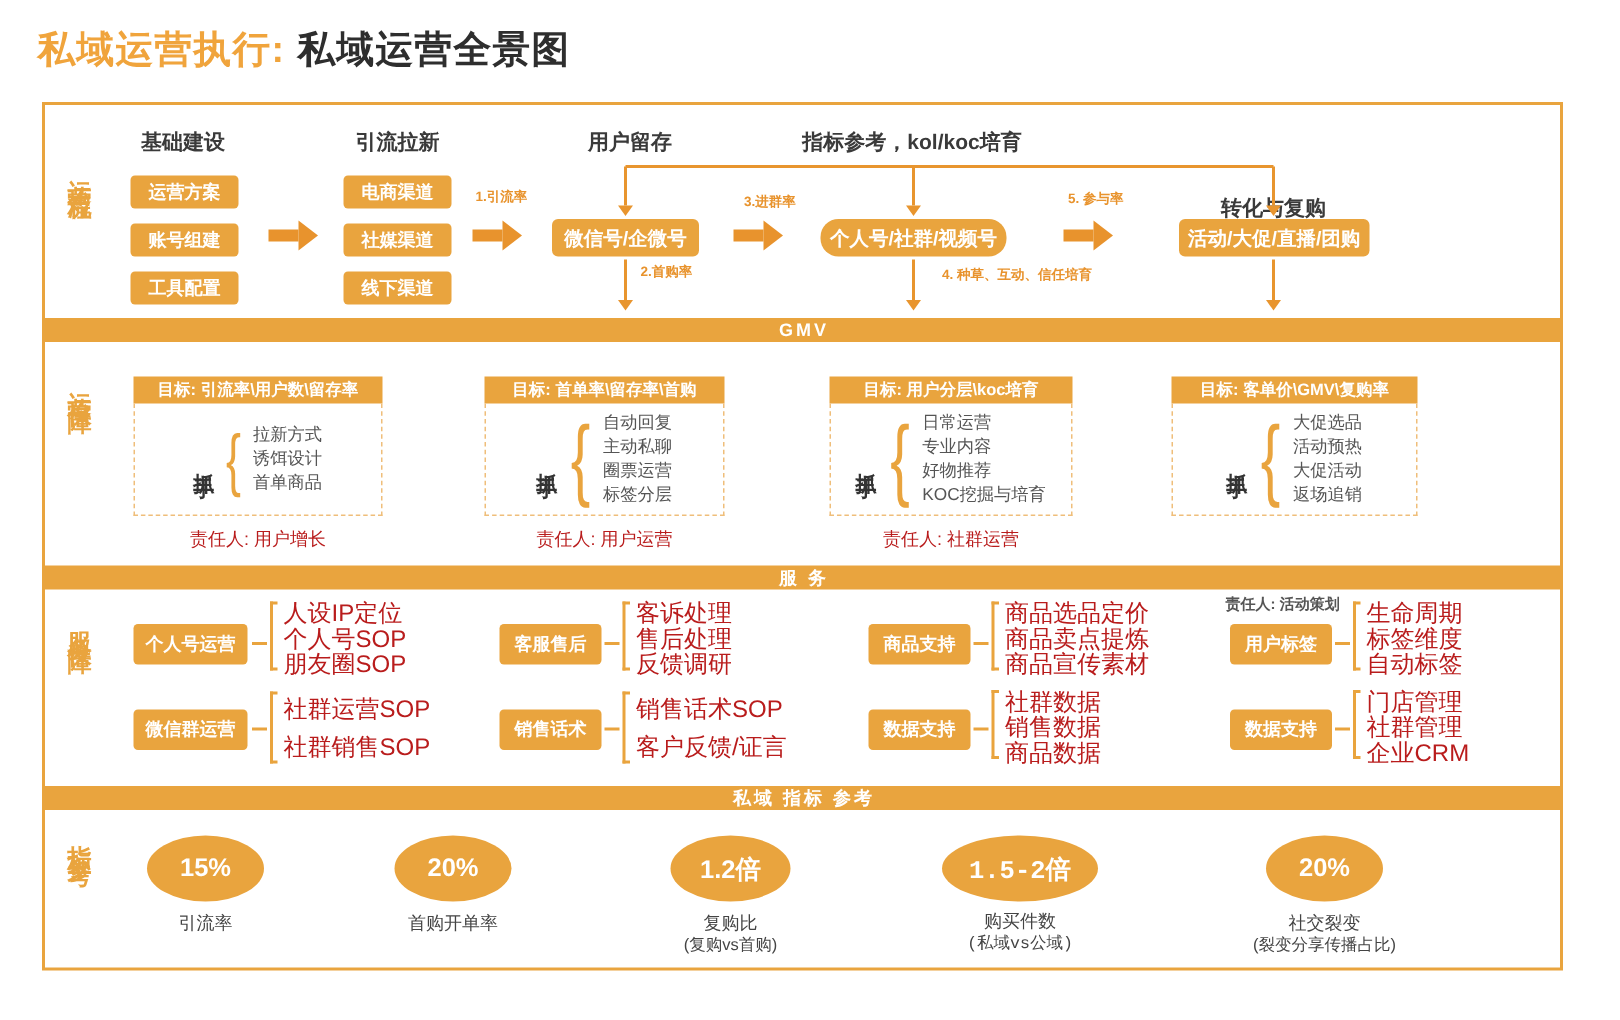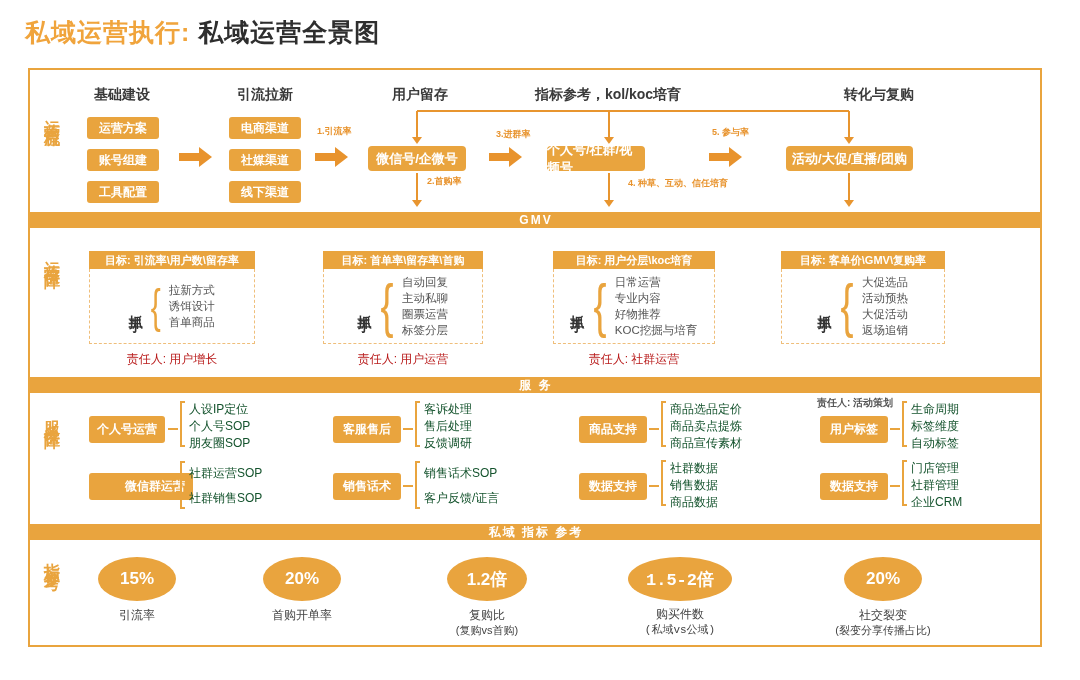--- a/index.html
+++ b/index.html
@@ -56,21 +56,21 @@
   .brace3{font-size:46px;}
   .brace4{font-size:60px;}
   .card-items{font-size:11.5px;color:#555;line-height:16px;text-align:left;}
   .card-owner{position:absolute;top:351px;font-size:12px;color:#b91c1c;text-align:center;}
 
   
   .svc-box{position:absolute;height:27px;background:#E9A43E;color:#fff;font-size:12px;font-weight:bold;
     border-radius:3px;display:flex;align-items:center;justify-content:center;}
   .svc-dash{position:absolute;width:10px;height:2px;background:#E9A43E;}
   .svc-bracket{position:absolute;width:5px;border-left:2px solid #E9A43E;border-top:2px solid #E9A43E;border-bottom:2px solid #E9A43E;box-sizing:border-box;}
-  .svc-list{position:absolute;font-size:12px;color:#14532d;text-align:left;white-space:nowrap;}
+  .svc-list{position:absolute;font-size:16px;color:#b91c1c;text-align:left;white-space:nowrap;}
   .lh17{line-height:17px;}
   .lh25{line-height:25px;}
   .owner-note{position:absolute;left:817px;top:396px;font-size:10px;font-weight:bold;color:#555;}
 
   
   .metric{position:absolute;top:557px;text-align:center;}
   .ellipse{margin:0 auto;background:#E9A43E;border-radius:50%;color:#fff;font-weight:bold;font-size:17px;
     display:flex;align-items:center;justify-content:center;height:44px;}
   .m-cap{margin-top:7px;font-size:12px;color:#444;line-height:15px;}
   .m-sub{font-size:11px;color:#444;line-height:14px;}
@@ -92,21 +92,21 @@
 
   <div class="vlabel" style="top:107px;">运营流程</div>
   <div class="vlabel" style="top:248px;">运营保障</div>
   <div class="vlabel" style="top:408px;">服务保障</div>
   <div class="vlabel" style="top:550px;">指标参考</div>
 
   <div class="fhead" style="left:62px;width:120px;">基础建设</div>
   <div class="fhead" style="left:205px;width:120px;">引流拉新</div>
   <div class="fhead" style="left:360px;width:120px;">用户留存</div>
   <div class="fhead" style="left:498px;width:220px;">指标参考，kol/koc培育</div>
-  <div class="fhead" style="left:819px;width:120px;">转化与复购</div>
+  <div class="fhead" style="left:789px;width:120px;margin-top:44px;">转化与复购</div>
 
   <div class="obox fbox" style="left:87px;top:117px;">运营方案</div>
   <div class="obox fbox" style="left:87px;top:149px;">账号组建</div>
   <div class="obox fbox" style="left:87px;top:181px;">工具配置</div>
 
   <div class="obox fbox" style="left:229px;top:117px;">电商渠道</div>
   <div class="obox fbox" style="left:229px;top:149px;">社媒渠道</div>
   <div class="obox fbox" style="left:229px;top:181px;">线下渠道</div>
 
   <div class="harrow" style="left:179px;top:147px;">
@@ -134,21 +134,21 @@
   <div class="varrow" style="left:602px;top:111px;">
       <div class="vshaft" style="height:26px;"></div>
       <div class="vhead"></div>
     </div>
   <div class="varrow" style="left:842px;top:111px;">
       <div class="vshaft" style="height:26px;"></div>
       <div class="vhead"></div>
     </div>
 
   <div class="obox nbox" style="left:368px;top:146px;width:98px;">微信号/企微号</div>
-  <div class="obox nbox" style="left:547px;top:146px;width:98px;">个人号/社群/视频号</div>
+  <div class="obox nbox" style="left:547px;top:146px;width:124px;border-radius:12px;">个人号/社群/视频号</div>
   <div class="obox nbox" style="left:786px;top:146px;width:127px;">活动/大促/直播/团购</div>
 
   <div class="varrow" style="left:410px;top:173px;">
       <div class="vshaft" style="height:27px;"></div>
       <div class="vhead"></div>
     </div>
   <div class="varrow" style="left:602px;top:173px;">
       <div class="vshaft" style="height:27px;"></div>
       <div class="vhead"></div>
     </div>
@@ -256,21 +256,21 @@
 
   <div class="svc-box" style="left:820px;top:416px;width:68px;">用户标签</div>
   <div class="svc-dash" style="left:890px;top:428px;"></div>
   <div class="svc-bracket" style="left:902px;top:401px;height:46px;"></div>
   <div class="svc-list lh17" style="left:911px;top:401px;">
     <div>生命周期</div>
     <div>标签维度</div>
     <div>自动标签</div>
   </div>
 
-  <div class="svc-box" style="left:89px;top:473px;width:76px;padding-left:28px;">微信群运营</div>
+  <div class="svc-box" style="left:89px;top:473px;width:76px;">微信群运营</div>
   <div class="svc-dash" style="left:168px;top:485px;"></div>
   <div class="svc-bracket" style="left:180px;top:461px;height:48px;"></div>
   <div class="svc-list lh25" style="left:189px;top:461px;">
     <div>社群运营SOP</div>
     <div>社群销售SOP</div>
   </div>
 
   <div class="svc-box" style="left:333px;top:473px;width:68px;">销售话术</div>
   <div class="svc-dash" style="left:403px;top:485px;"></div>
   <div class="svc-bracket" style="left:415px;top:461px;height:48px;"></div>

